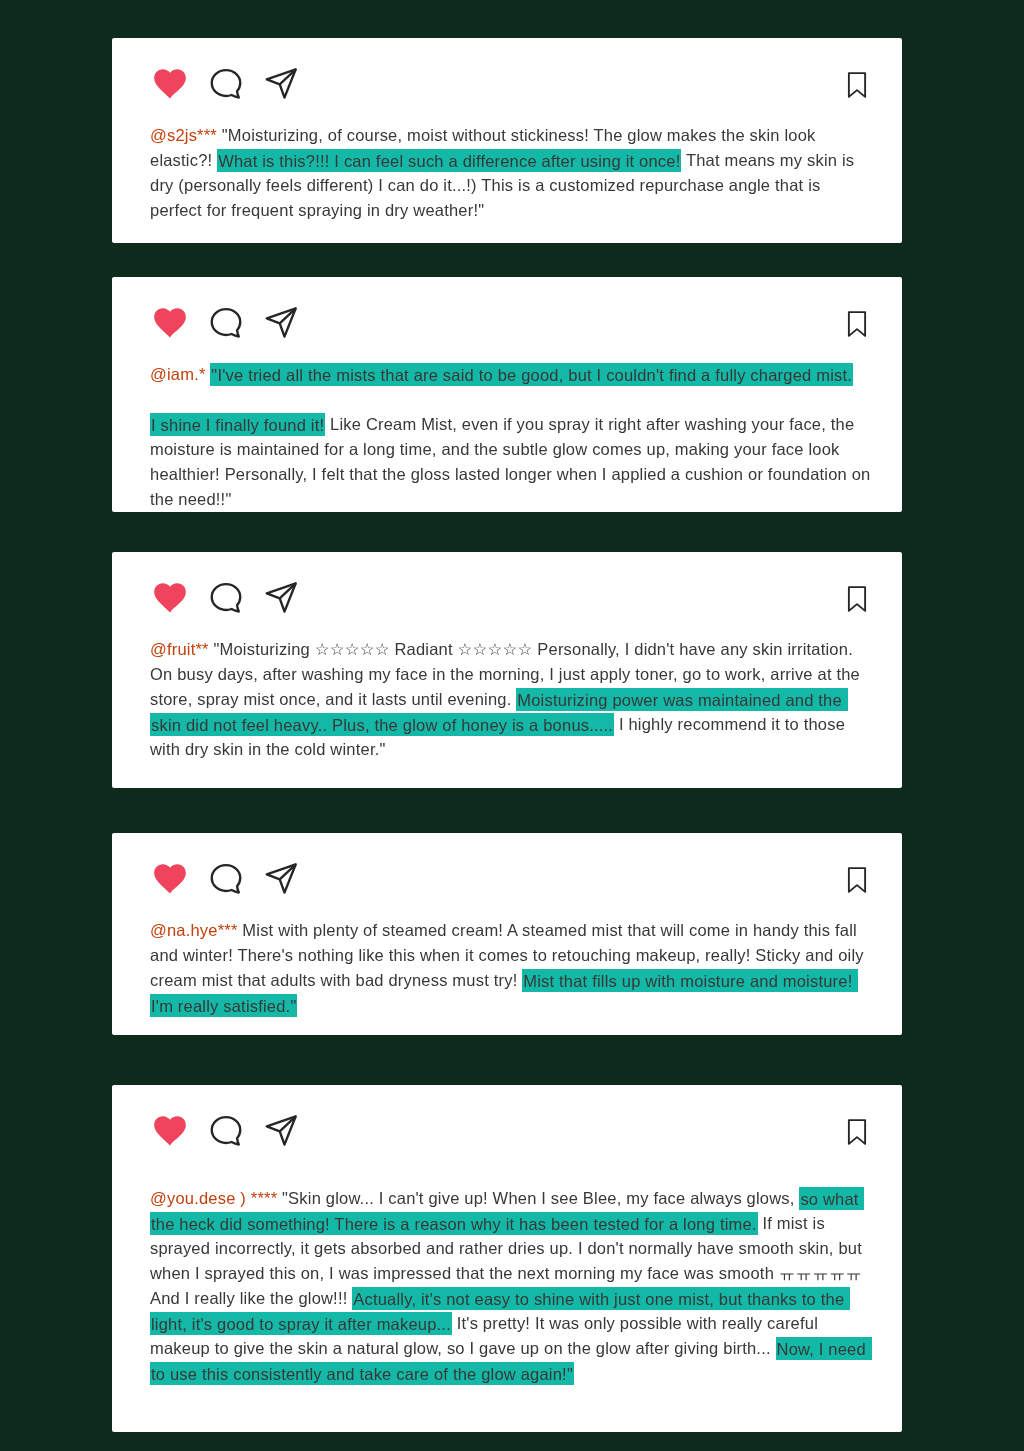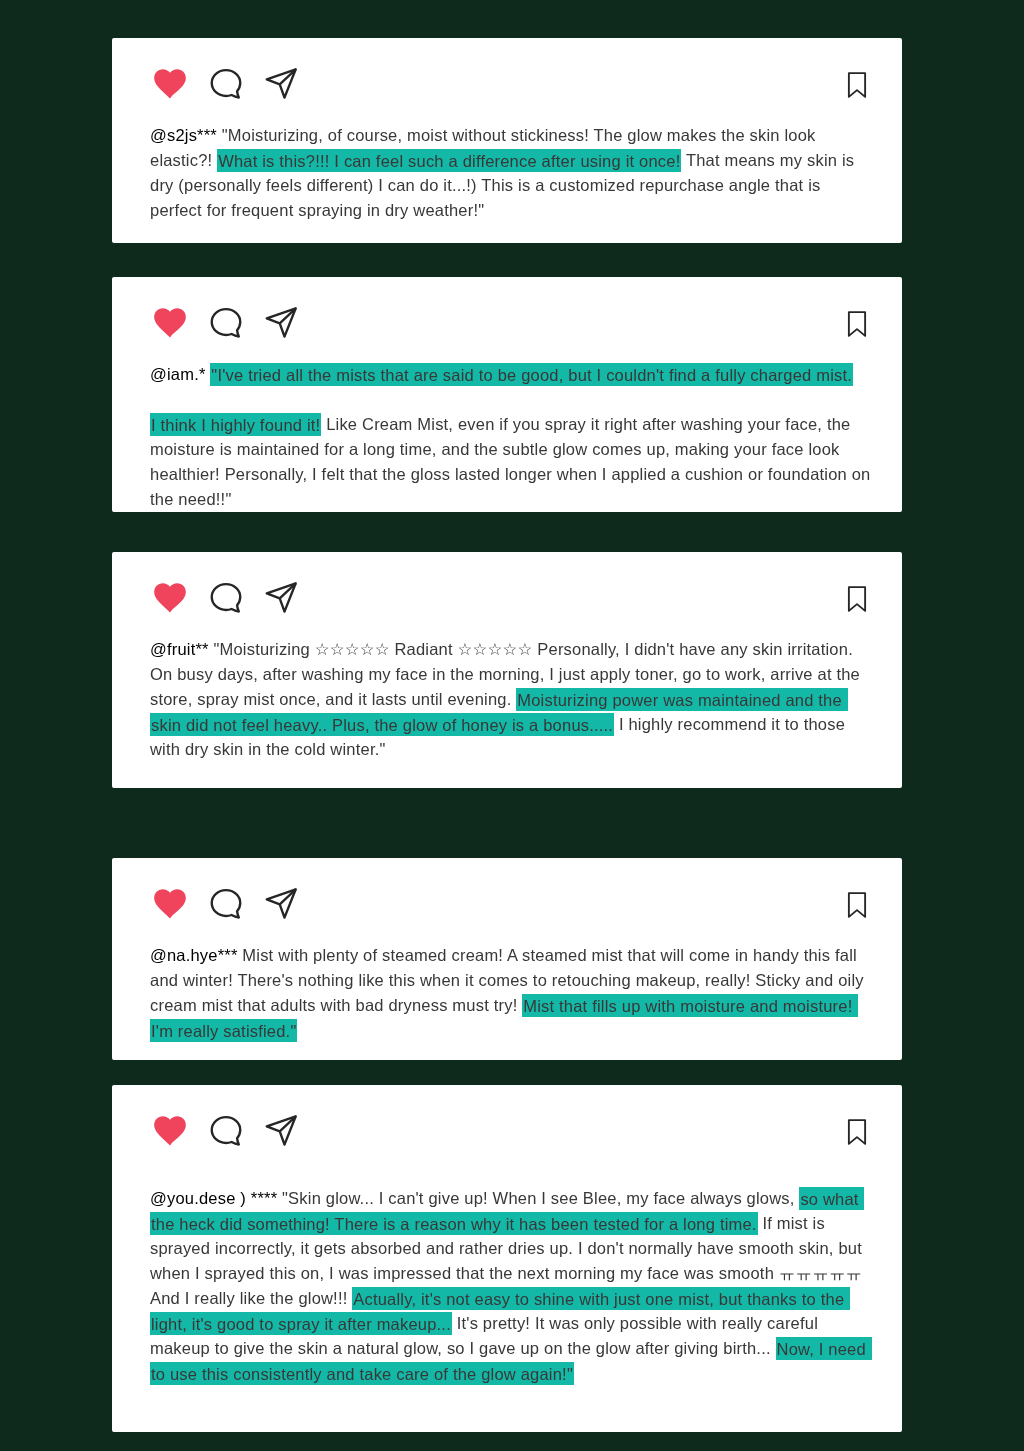--- a/index.html
+++ b/index.html
@@ -18,21 +18,21 @@
     width: 790px;
     background: #ffffff;
     border-radius: 2px;
     box-sizing: border-box;
     padding: 27px 30px 0 38px;
     overflow: hidden;
   }
   .card:nth-of-type(1) { top: 38px;   height: 205px; }
   .card:nth-of-type(2) { top: 277px;  height: 235px; }
   .card:nth-of-type(3) { top: 552px;  height: 236px; }
-  .card:nth-of-type(4) { top: 833px;  height: 202px; margin-top: 25px; }
+  .card:nth-of-type(4) { top: 833px;  height: 202px; }
   .card:nth-of-type(5) { top: 1085px; height: 347px; }
   .card:nth-of-type(5) .post-text { margin-top: 34px; }
 
   .icon-row {
     display: flex;
     align-items: flex-start;
     gap: 17px;
     height: 40px;
   }
   .icon-btn { display: inline-flex; cursor: pointer; }
@@ -51,21 +51,21 @@
     white-space: pre-wrap;
   }
   .post-text p + p { margin-top: 25px; }
 
   .hl {
     background: #14b8a6;
     padding: 2.5px 1px;
     -webkit-box-decoration-break: clone;
     box-decoration-break: clone;
   }
-  .username { color: #000000; }
+  .username { color: #c2410c; }
 </style>
 </head>
 <body>
 
 <main id="posts-container">
   <section class="card">
     <div class="icon-row">
       <span class="icon-btn">
         <svg width="40" height="38" viewBox="0 0 24 24" aria-hidden="true">
           <path d="M12 21.1l-1.45-1.32C5.4 15.1 2 12.03 2 8.25 2 5.17 4.42 2.75 7.5 2.75c1.74 0 3.41.81 4.5 2.09 1.09-1.28 2.76-2.09 4.5-2.09 3.08 0 5.5 2.42 5.5 5.5 0 3.78-3.4 6.85-8.55 11.04L12 21.1z" fill="#ef445c"></path>
@@ -114,21 +114,21 @@
       </span>
       <span class="spacer"></span>
       <span class="icon-btn">
         <svg width="30" height="40" viewBox="0 0 24 24" aria-hidden="true">
           <path d="M18.5 21.5l-6.5-5.4-6.5 5.4v-19h13v19z" fill="none" stroke="#262626" stroke-width="1.5" stroke-linejoin="round"></path>
         </svg>
       </span>
     </div>
     <div class="post-text">
         <p><span class="username">@iam.*</span><span class=""> </span><span class="hl">"I've tried all the mists that are said to be good, but I couldn't find a fully charged mist.</span></p>
-        <p><span class="hl">I think I highly found it!</span><span class=""> Like Cream Mist, even if you spray it right after washing your face, the moisture is maintained for a long time, and the subtle glow comes up, making your face look healthier! Personally, I felt that the gloss lasted longer when I applied a cushion or foundation on the need!!"</span></p>
+        <p><span class="hl">I shine I finally found it!</span><span class=""> Like Cream Mist, even if you spray it right after washing your face, the moisture is maintained for a long time, and the subtle glow comes up, making your face look healthier! Personally, I felt that the gloss lasted longer when I applied a cushion or foundation on the need!!"</span></p>
       </div>
   </section>
 
   <section class="card">
     <div class="icon-row">
       <span class="icon-btn">
         <svg width="40" height="38" viewBox="0 0 24 24" aria-hidden="true">
           <path d="M12 21.1l-1.45-1.32C5.4 15.1 2 12.03 2 8.25 2 5.17 4.42 2.75 7.5 2.75c1.74 0 3.41.81 4.5 2.09 1.09-1.28 2.76-2.09 4.5-2.09 3.08 0 5.5 2.42 5.5 5.5 0 3.78-3.4 6.85-8.55 11.04L12 21.1z" fill="#ef445c"></path>
         </svg>
       </span>

